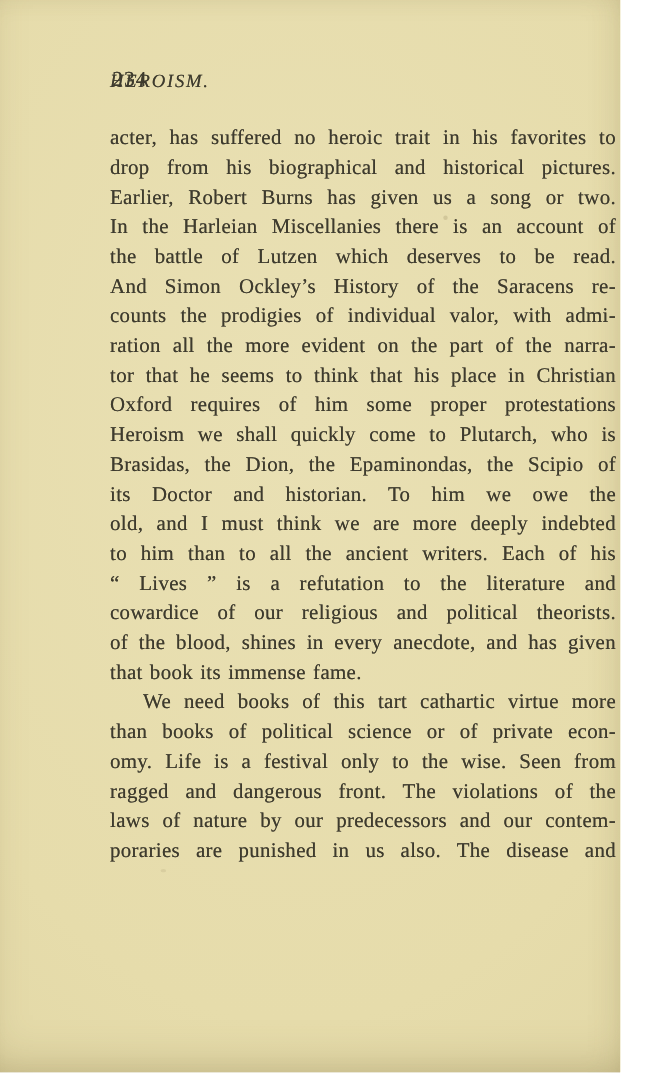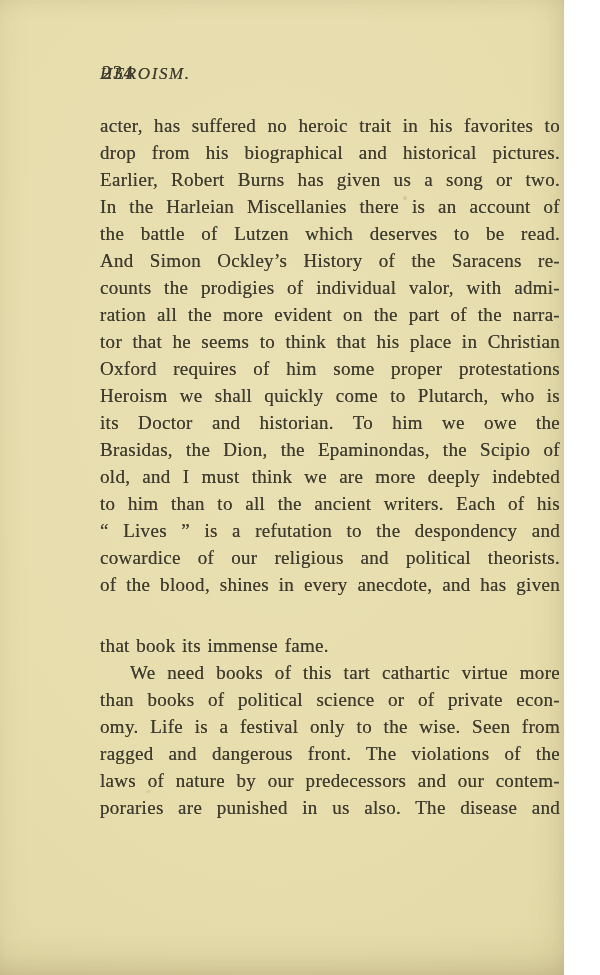--- a/index.html
+++ b/index.html
@@ -75,21 +75,21 @@
     font-size: 19px;
     line-height: 27px;
     letter-spacing: 0.3px;
     word-spacing: 1.5px;
     text-align: justify;
     text-align-last: justify;
     white-space: normal;
     text-shadow: 0 0 0.55px rgba(62, 59, 46, 0.8);
   }
   .line.indent { text-indent: 30px; }
-  .line.ragged { text-align-last: left; margin-top: 34px; }
+  .line.ragged { text-align-last: left; }
 </style>
 </head>
 <body>
 
 <div class="page">
   <span class="speck s1"></span>
   <span class="speck s2"></span>
   <span class="speck s3"></span>
 
   <div class="header-row">
@@ -103,25 +103,25 @@
         <div class="line">drop from his biographical and historical pictures.</div>
         <div class="line">Earlier, Robert Burns has given us a song or two.</div>
         <div class="line">In the Harleian Miscellanies there is an account of</div>
         <div class="line">the battle of Lutzen which deserves to be read.</div>
         <div class="line">And Simon Ockley’s History of the Saracens re-</div>
         <div class="line">counts the prodigies of individual valor, with admi-</div>
         <div class="line">ration all the more evident on the part of the narra-</div>
         <div class="line">tor that he seems to think that his place in Christian</div>
         <div class="line">Oxford requires of him some proper protestations</div>
         <div class="line">Heroism we shall quickly come to Plutarch, who is</div>
+        <div class="line">Brasidas, the Dion, the Epaminondas, the Scipio of</div>
         <div class="line">its Doctor and historian.  To him we owe the</div>
-        <div class="line">Brasidas, the Dion, the Epaminondas, the Scipio of</div>
         <div class="line">old, and I must think we are more deeply indebted</div>
         <div class="line">to him than to all the ancient writers.  Each of his</div>
-        <div class="line">“ Lives ” is a refutation to the despondency and</div>
+        <div class="line">“ Lives ” is a refutation to the literature and</div>
         <div class="line">cowardice of our religious and political theorists.</div>
         <div class="line">of the blood, shines in every anecdote, and has given</div>
         <div class="line ragged">that book its immense fame.</div>
       </div>
       <div class="paragraph">
         <div class="line indent">We need books of this tart cathartic virtue more</div>
         <div class="line">than books of political science or of private econ-</div>
         <div class="line">omy.  Life is a festival only to the wise.  Seen from</div>
         <div class="line">ragged and dangerous front.  The violations of the</div>
         <div class="line">laws of nature by our predecessors and our contem-</div>

